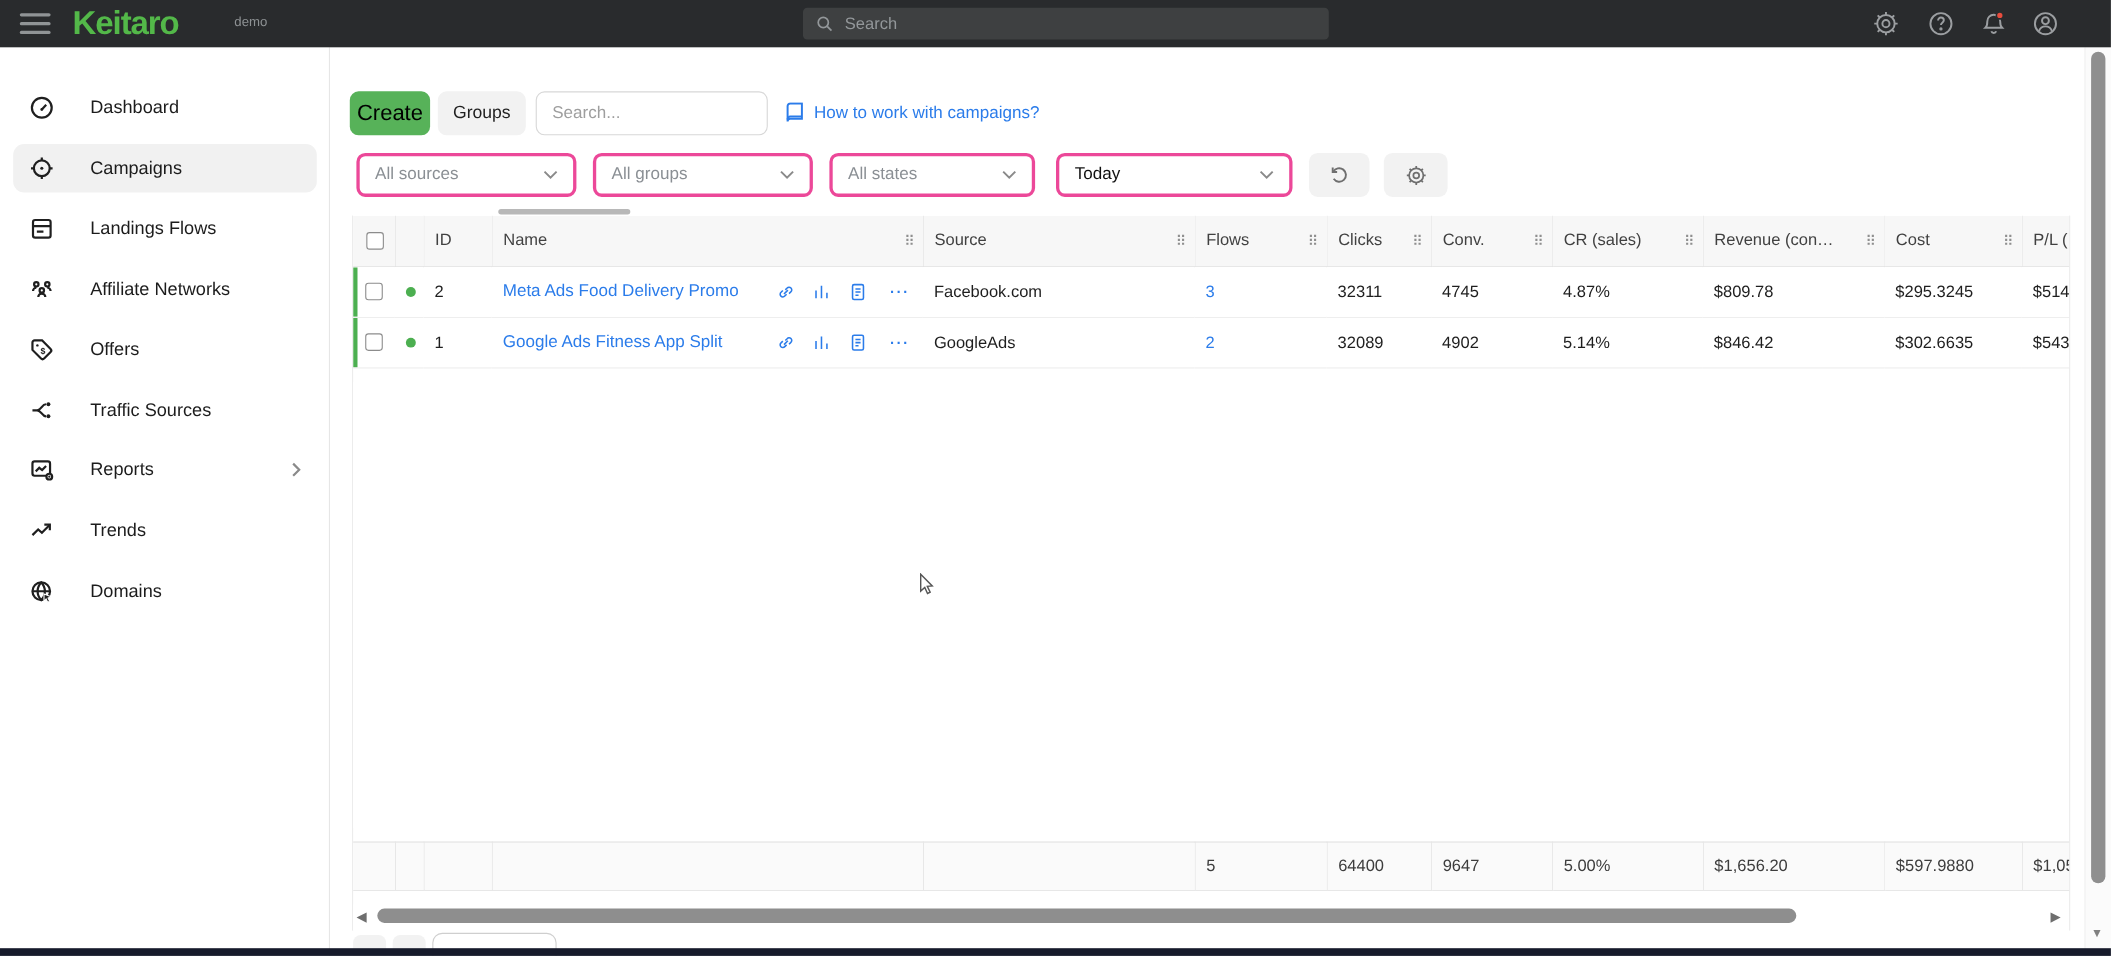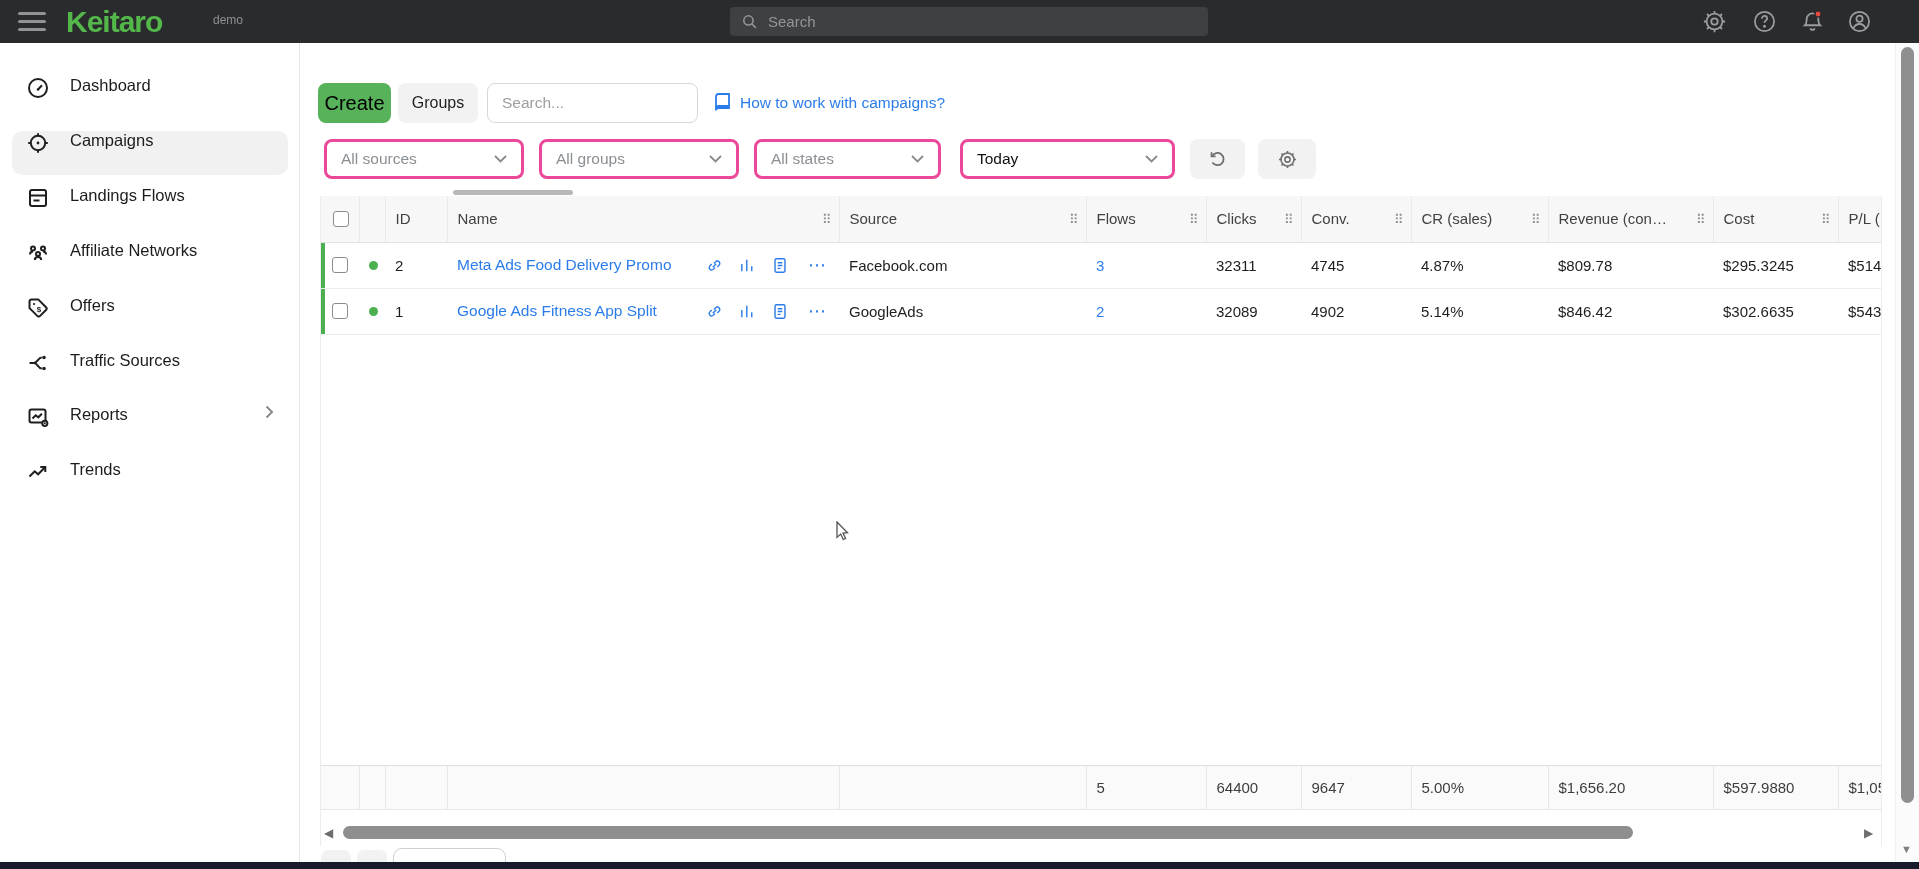--- a/index.html
+++ b/index.html
@@ -13,21 +13,21 @@
   .logo { position:absolute; left:66px; top:5px; font-size:30px; font-weight:bold; letter-spacing:-1px; color:#53b849; }
   .logo-badge { position:absolute; left:213px; top:13px; font-size:12px; color:#8d9193; }
   .top-search { position:absolute; left:730px; top:7px; width:478px; height:29px; background:#3e4041; border-radius:4px; }
   .top-search svg { position:absolute; left:11px; top:6px; }
   .top-search input { position:absolute; left:38px; top:0; width:430px; height:29px; background:transparent; border:none; outline:none; color:#cfd2d4; font-size:15px; font-family:inherit; }
   .top-search input::placeholder { color:#93979a; }
   .top-ico { position:absolute; top:9px; width:25px; height:25px; cursor:pointer; }
 
   
   .sidebar { position:absolute; left:0; top:43px; width:300px; height:826px; background:#fff; border-right:1px solid #e6e6e6; z-index:5; }
-  .side-item { position:absolute; left:12px; width:276px; height:44px; border-radius:10px; display:flex; align-items:flex-start; cursor:pointer; }
+  .side-item { position:absolute; left:12px; width:276px; height:44px; border-radius:10px; display:flex; align-items:center; cursor:pointer;gap:12px; }
   .side-item.active { background:#f1f1f1; }
   .side-item .sicon { width:24px; height:24px; margin-left:14px; flex:0 0 auto; }
   .side-item .slabel { margin-left:20px; font-size:16.5px; color:#1c1c1c; }
   .side-item .chev { margin-left:auto; margin-right:14px; }
 
   
   .btn-create { position:absolute; left:318px; top:83px; width:73px; height:40px; background:#57b259; color:#000000; font-size:20px; border:none; border-radius:8px; cursor:pointer; font-family:inherit; }
   .btn-groups { position:absolute; left:398px; top:83px; width:80px; height:40px; background:#f2f2f2; color:#1f1f1f; font-size:16px; border:none; border-radius:8px; cursor:pointer; font-family:inherit; }
   .inp-search { position:absolute; left:487px; top:83px; width:211px; height:40px; border:1px solid #d8d8d8; border-radius:8px; font-size:15.5px; padding:0 14px; color:#333; outline:none; font-family:inherit; }
   .inp-search::placeholder { color:#9e9e9e; }
@@ -200,20 +200,28 @@
   </div>
 
   <div class="side-item" style="top:417px;">
     <svg class="sicon" viewBox="0 0 24 24" fill="none" stroke="#1f1f1f" stroke-width="2">
         <path d="M3.5 16.5l5.2-5.2 3.4 3 7-7"></path>
         <path d="M14.3 7h5v5"></path>
       </svg>
     <span class="slabel">Trends</span>
   </div>
 
+  <div class="side-item" style="top:473px;">
+    <svg class="sicon" viewBox="0 0 24 24" fill="none" stroke="#1f1f1f" stroke-width="2">
+        <circle cx="11.5" cy="11.5" r="8"></circle>
+        <path d="M3.5 11.5h16M11.5 3.5c-2.2 2.2-3.3 5-3.3 8s1.1 5.8 3.3 8c2.2-2.2 3.3-5 3.3-8s-1.1-5.8-3.3-8z"></path>
+        <path d="M14 14l6.5 2.5-2.8 1.2 1.5 2.8-1.8 1-1.5-2.9-1.9 2.1z" fill="#1f1f1f" stroke="#fff" stroke-width="1"></path>
+      </svg>
+    <span class="slabel">Domains</span>
+  </div>
 </div>
 
 <button class="btn-create">Create</button>
 <button class="btn-groups">Groups</button>
 <input class="inp-search" type="text" placeholder="Search..." style="">
 <div class="help-link">
   <svg width="17" height="19" viewBox="0 0 17 19" fill="none" stroke="#2b7cea" stroke-width="1.8">
       <path d="M2 3.4A2.4 2.4 0 0 1 4.4 1H15v14H4.4A2.4 2.4 0 0 0 2 17.4z"></path>
       <path d="M2 15.5A2.4 2.4 0 0 1 4.4 13H15"></path>
     </svg>

